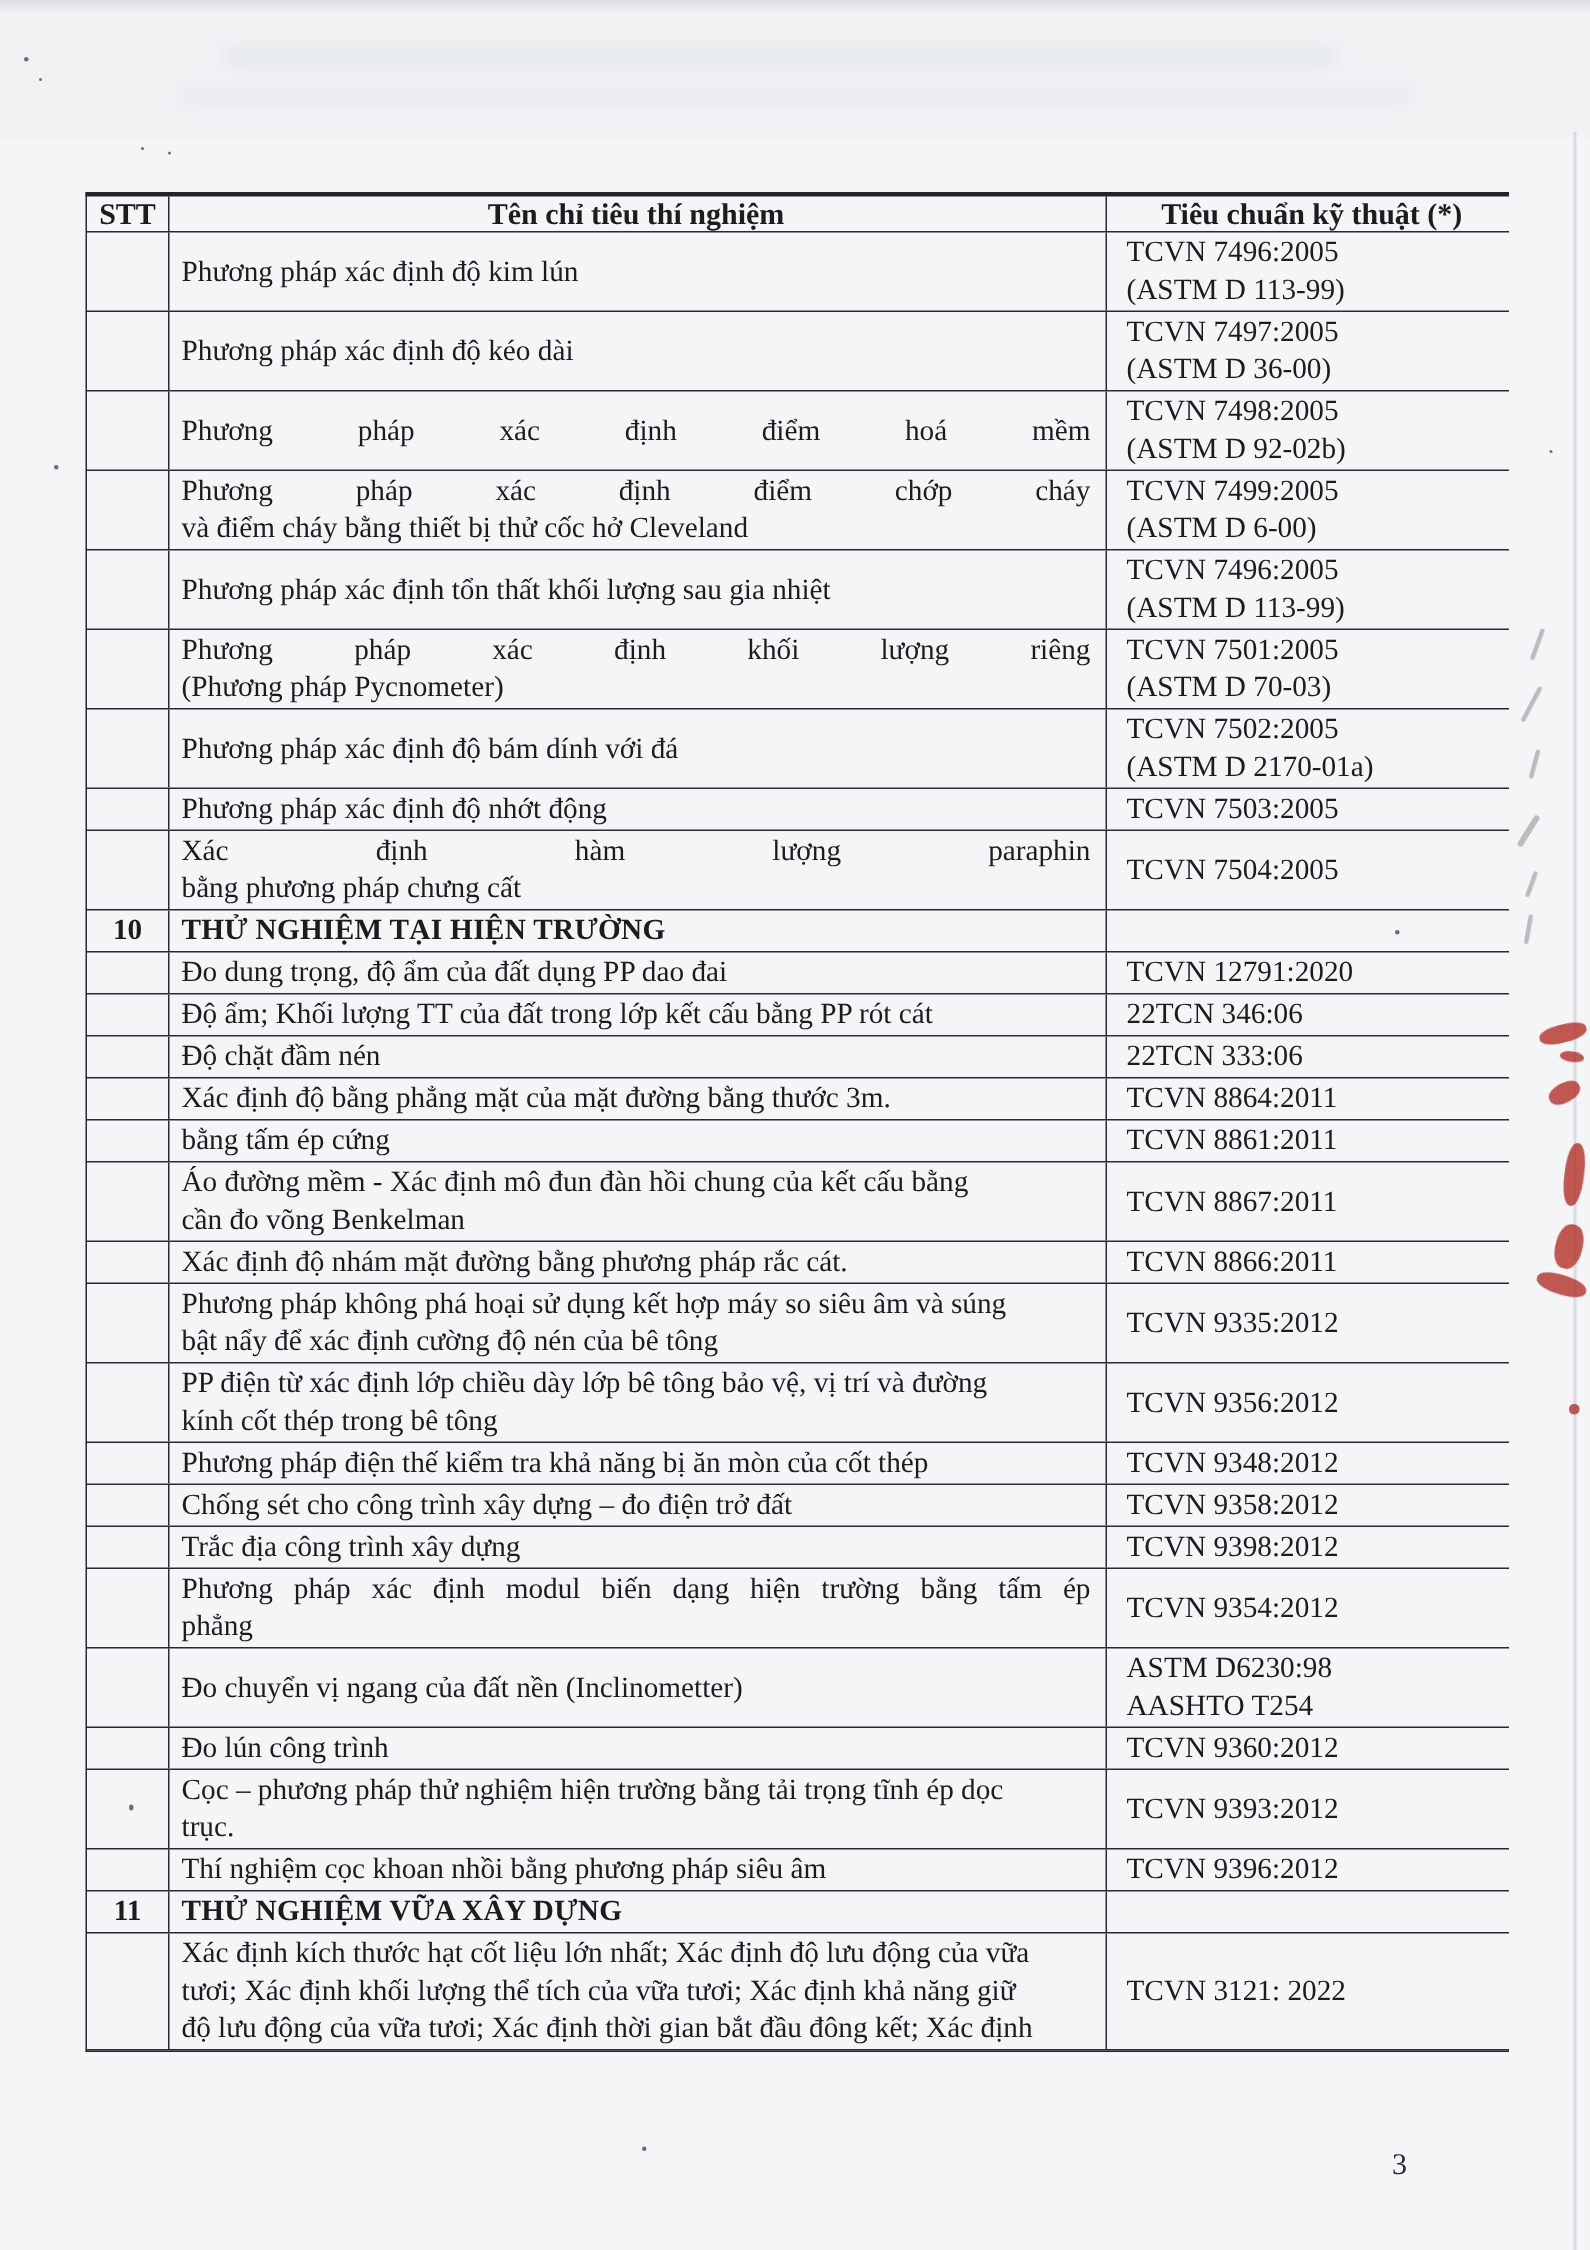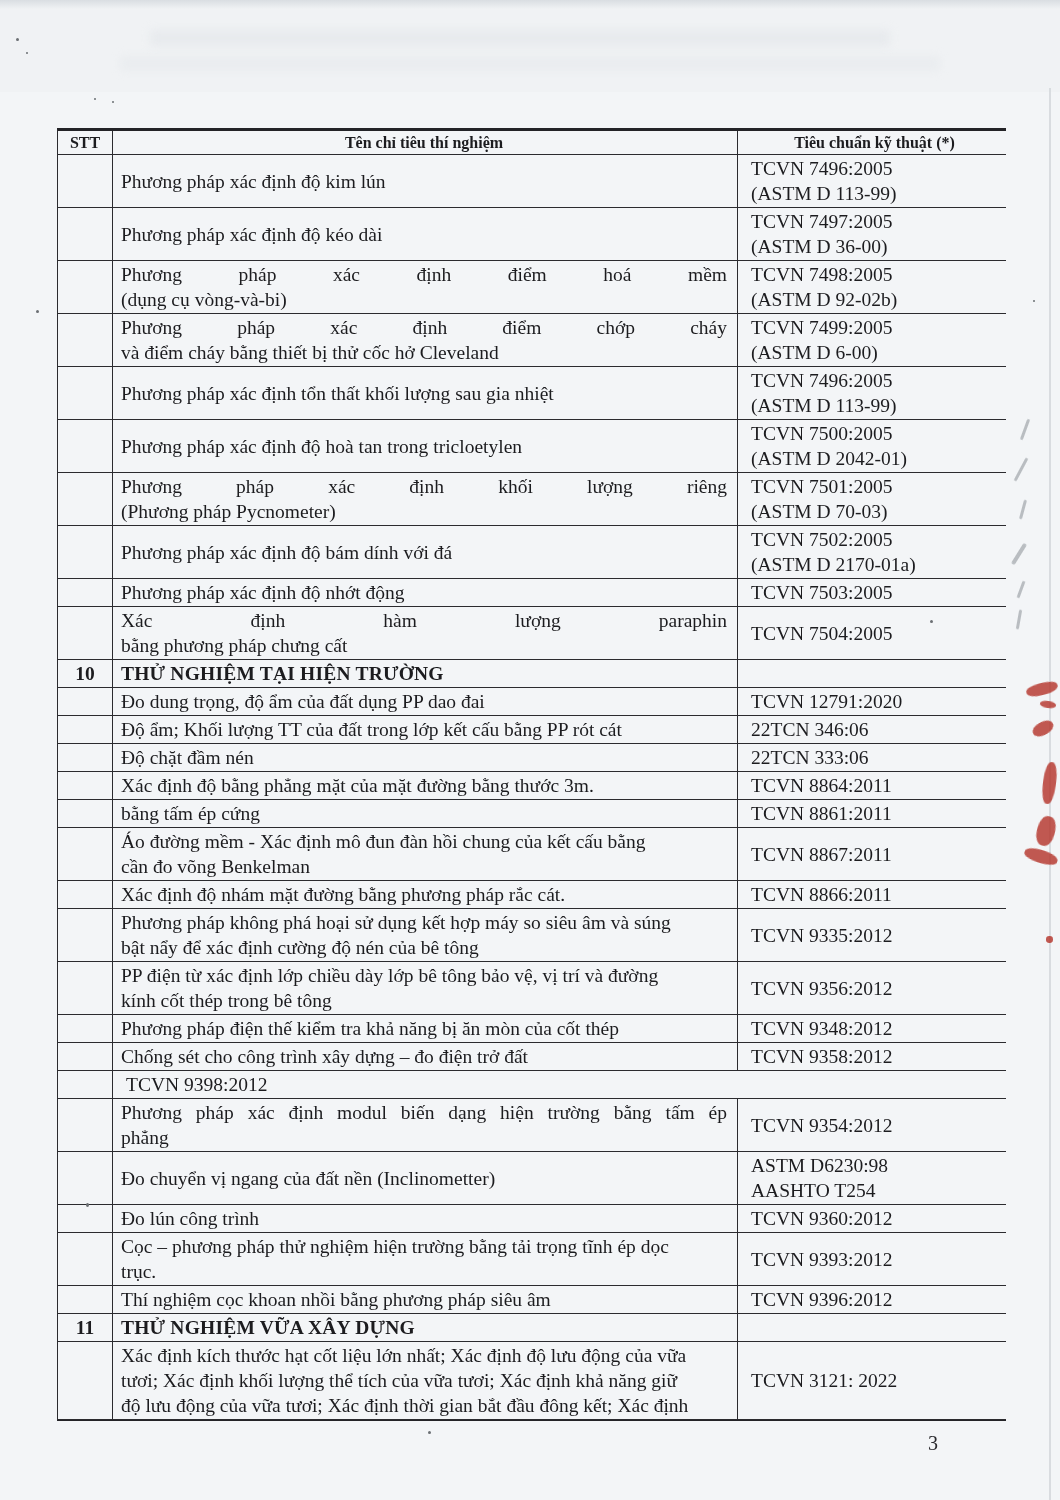--- a/index.html
+++ b/index.html
@@ -30,21 +30,21 @@
     align-items:center;justify-content:center;font-weight:bold;}
   .c-name{flex:1;border-right:1.5px solid #2b2b2f;padding:1px 10px 1px 8px;
     display:flex;flex-direction:column;justify-content:center;min-width:0;font-family:Liberation Serif, serif;}
   .c-std{width:268px;padding:1px 8px 1px 13px;display:flex;flex-direction:column;justify-content:center;}
   .line{line-height:25px;font-size:19.5px;white-space:nowrap;}
   .c-name .line{white-space:normal;}
   .stretch{text-align:justify;text-align-last:justify;text-justify:inter-word;white-space:normal;}
   .section .c-name .line{font-weight:bold;letter-spacing:.2px;}
   .hdr{height:23px;}
   .hdr .c{display:flex;align-items:center;justify-content:center;font-weight:bold;}
-  .hdr .line{font-size:16px;line-height:22px;}
+  .hdr .line{font-size:20px;line-height:22px;}
   .page-number{position:absolute;left:928px;top:1432px;font-size:20px;color:#2a2a2e;}
 
   
   .dot{position:absolute;border-radius:50%;background:#6b6f73;}
   .scribble{position:absolute;background:#8a9096;opacity:.55;filter:blur(.5px);border-radius:2px;}
   .redmark{position:absolute;background:#b43228;opacity:.8;filter:blur(.4px);border-radius:45%;}
 </style>
 </head>
 <body>
 
@@ -84,21 +84,20 @@
         </div>
         <div class="c c-std">
           <div class="line">TCVN 7497:2005</div>
           <div class="line">(ASTM D 36-00)</div>
         </div>
       </div>
       <div class="row">
         <div class="c c-stt"></div>
         <div class="c c-name">
           <div class="line stretch">Phương pháp xác định điểm hoá mềm</div>
-          <div class="line">(dụng cụ vòng-và-bi)</div>
         </div>
         <div class="c c-std">
           <div class="line">TCVN 7498:2005</div>
           <div class="line">(ASTM D 92-02b)</div>
         </div>
       </div>
       <div class="row">
         <div class="c c-stt"></div>
         <div class="c c-name">
           <div class="line stretch">Phương pháp xác định điểm chớp cháy</div>
@@ -110,30 +109,20 @@
         </div>
       </div>
       <div class="row">
         <div class="c c-stt"></div>
         <div class="c c-name">
           <div class="line">Phương pháp xác định tổn thất khối lượng sau gia nhiệt</div>
         </div>
         <div class="c c-std">
           <div class="line">TCVN 7496:2005</div>
           <div class="line">(ASTM D 113-99)</div>
-        </div>
-      </div>
-      <div class="row">
-        <div class="c c-stt"></div>
-        <div class="c c-name">
-          <div class="line">Phương pháp xác định độ hoà tan trong tricloetylen</div>
-        </div>
-        <div class="c c-std">
-          <div class="line">TCVN 7500:2005</div>
-          <div class="line">(ASTM D 2042-01)</div>
         </div>
       </div>
       <div class="row">
         <div class="c c-stt"></div>
         <div class="c c-name">
           <div class="line stretch">Phương pháp xác định khối lượng riêng</div>
           <div class="line">(Phương pháp Pycnometer)</div>
         </div>
         <div class="c c-std">
           <div class="line">TCVN 7501:2005</div>
@@ -275,20 +264,23 @@
         <div class="c c-stt"></div>
         <div class="c c-name">
           <div class="line">Chống sét cho công trình xây dựng – đo điện trở đất</div>
         </div>
         <div class="c c-std">
           <div class="line">TCVN 9358:2012</div>
         </div>
       </div>
       <div class="row">
         <div class="c c-stt"></div>
+        <div class="c c-name">
+          <div class="line">Trắc địa công trình xây dựng</div>
+        </div>
         <div class="c c-std">
           <div class="line">TCVN 9398:2012</div>
         </div>
       </div>
       <div class="row">
         <div class="c c-stt"></div>
         <div class="c c-name">
           <div class="line stretch">Phương pháp xác định modul biến dạng hiện trường bằng tấm ép</div>
           <div class="line">phẳng</div>
         </div>

